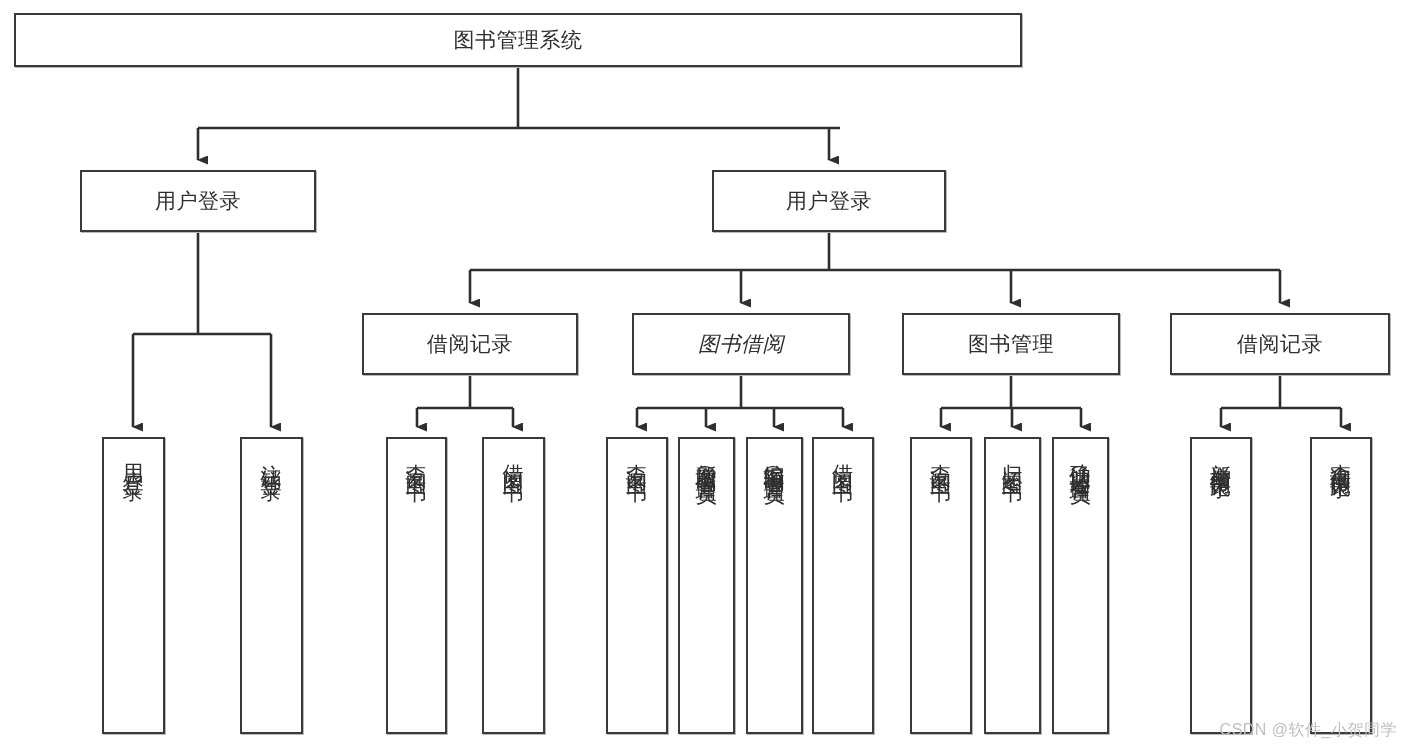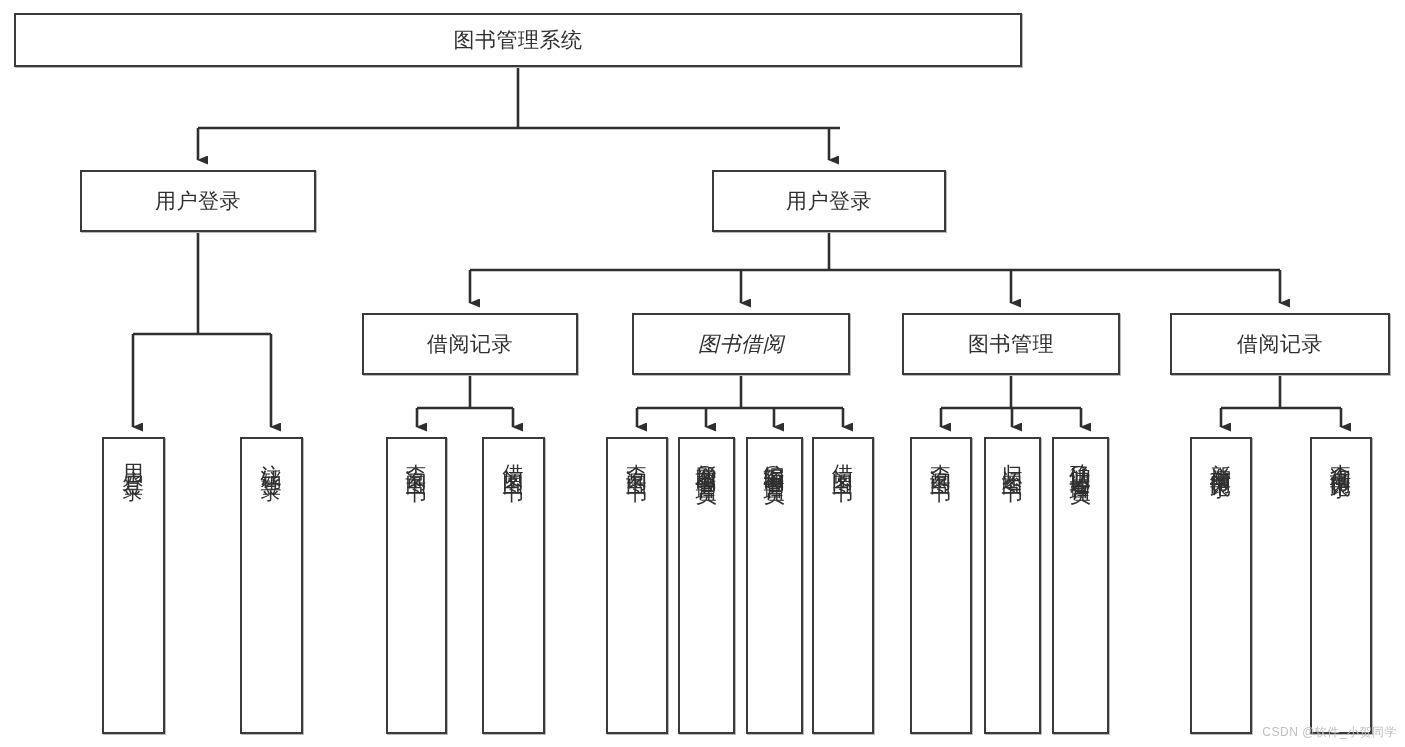--- a/index.html
+++ b/index.html
@@ -57,21 +57,21 @@
     letter-spacing: 3px;
     line-height: 1;
     white-space: nowrap;
   }
   .node-box.vertical.lvl2 .node-label { letter-spacing: 6px; }
   .watermark {
     position: absolute;
     right: 8px;
     bottom: 6px;
     color: #bfbfbf;
-    font-size: 12px;
+    font-size: 16px;
     letter-spacing: 0.5px;
     white-space: nowrap;
     pointer-events: none;
   }
 </style>
 </head>
 <body>
 
 <div id="diagram-root">
 

